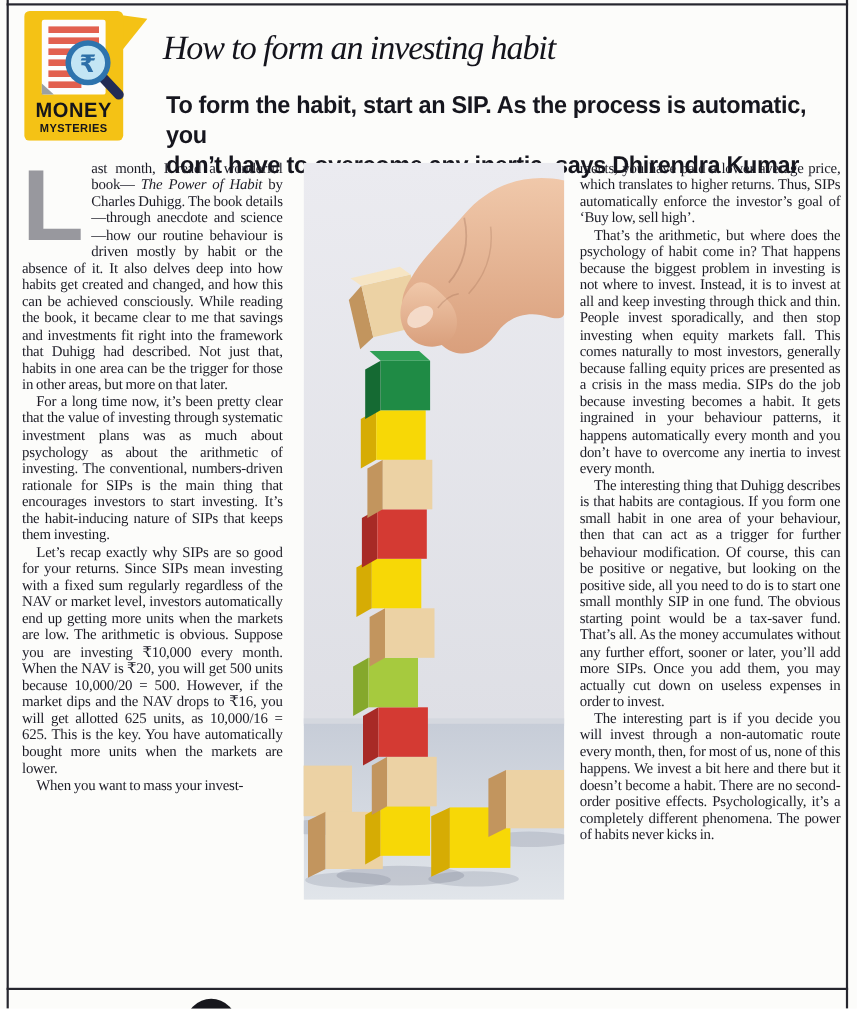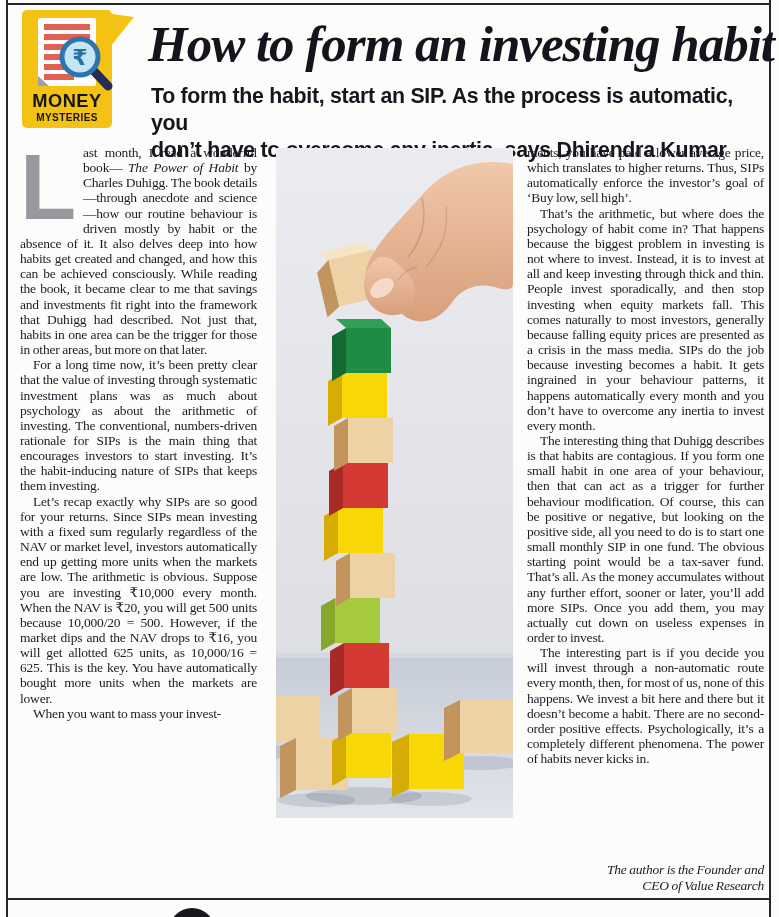--- a/index.html
+++ b/index.html
@@ -14,21 +14,21 @@
   
   .badge{position:absolute;left:22px;top:10px;width:112px;height:118px;}
   .badge-title{position:absolute;left:22px;top:90px;width:90px;text-align:center;
       font-family:"Liberation Sans","DejaVu Sans",sans-serif;font-weight:700;font-size:19px;
       letter-spacing:.5px;color:#15151b;transform:scaleX(.96);transform-origin:center;}
   .badge-sub{position:absolute;left:22px;top:111px;width:90px;text-align:center;
       font-family:"Liberation Sans","DejaVu Sans",sans-serif;font-weight:700;font-size:10.5px;
       letter-spacing:.4px;color:#15151b;transform:scaleX(.96);transform-origin:center;}
   
   .title{position:absolute;left:148px;top:18px;width:620px;
-      font-style:italic;font-weight:700;font-size:51px;line-height:52px;color:#14141c;
+      font-style:italic;font-weight:400;font-size:31px;line-height:52px;color:#14141c;
       letter-spacing:-1px;white-space:nowrap;}
   .subtitle{position:absolute;left:151px;top:82px;width:615px;
       font-family:"Liberation Sans","DejaVu Sans",sans-serif;font-weight:700;
       font-size:22px;line-height:27px;color:#16161e;letter-spacing:-.3px;
       transform:scaleX(.97);transform-origin:left;}
   .subtitle b{font-weight:900;}
   
   .col{position:absolute;top:145px;width:237px;height:755px;text-align:justify;
       font-size:13.5px;line-height:15.15px;letter-spacing:-.2px;word-spacing:-.5px;}
   .col p{margin:0;text-indent:13px;}
@@ -152,19 +152,15 @@
         <path d="M170,58 C173,83 164,104 150,119" fill="none" stroke="rgba(120,70,50,0.18)" stroke-width="1.4"></path>
         <path d="M122,132 C128,124 134,120 141,119" fill="none" stroke="rgba(120,70,50,0.20)" stroke-width="1.3"></path>
       </svg>
   </section>
 
   <section class="col" style="left:527px">
     <p class="first">ments, you have paid a lower average price, which translates to higher returns. Thus, SIPs automatically enforce the investor’s goal of ‘Buy low, sell high’.</p>
     <p>That’s the arithmetic, but where does the psychology of habit come in? That happens because the biggest problem in investing is not where to invest. Instead, it is to invest at all and keep investing through thick and thin. People invest sporadically, and then stop investing when equity markets fall. This comes naturally to most investors, generally because falling equity prices are presented as a crisis in the mass media. SIPs do the job because investing becomes a habit. It gets ingrained in your behaviour patterns, it happens automatically every month and you don’t have to overcome any inertia to invest every month.</p>
     <p>The interesting thing that Duhigg describes is that habits are contagious. If you form one small habit in one area of your behaviour, then that can act as a trigger for further behaviour modification. Of course, this can be positive or negative, but looking on the positive side, all you need to do is to start one small monthly SIP in one fund. The obvious starting point would be a tax-saver fund. That’s all. As the money accumulates without any further effort, sooner or later, you’ll add more SIPs. Once you add them, you may actually cut down on useless expenses in order to invest.</p>
     <p>The interesting part is if you decide you will invest through a non-automatic route every month, then, for most of us, none of this happens. We invest a bit here and there but it doesn’t become a habit. There are no second-order positive effects. Psychologically, it’s a completely different phenomena. The power of habits never kicks in.</p>
-    <div class="byline">
-      <span>The author is the Founder and</span><br>
-      <span>CEO of  Value Research</span>
-    </div>
   </section>
 
 </div>
 
 </body></html>

